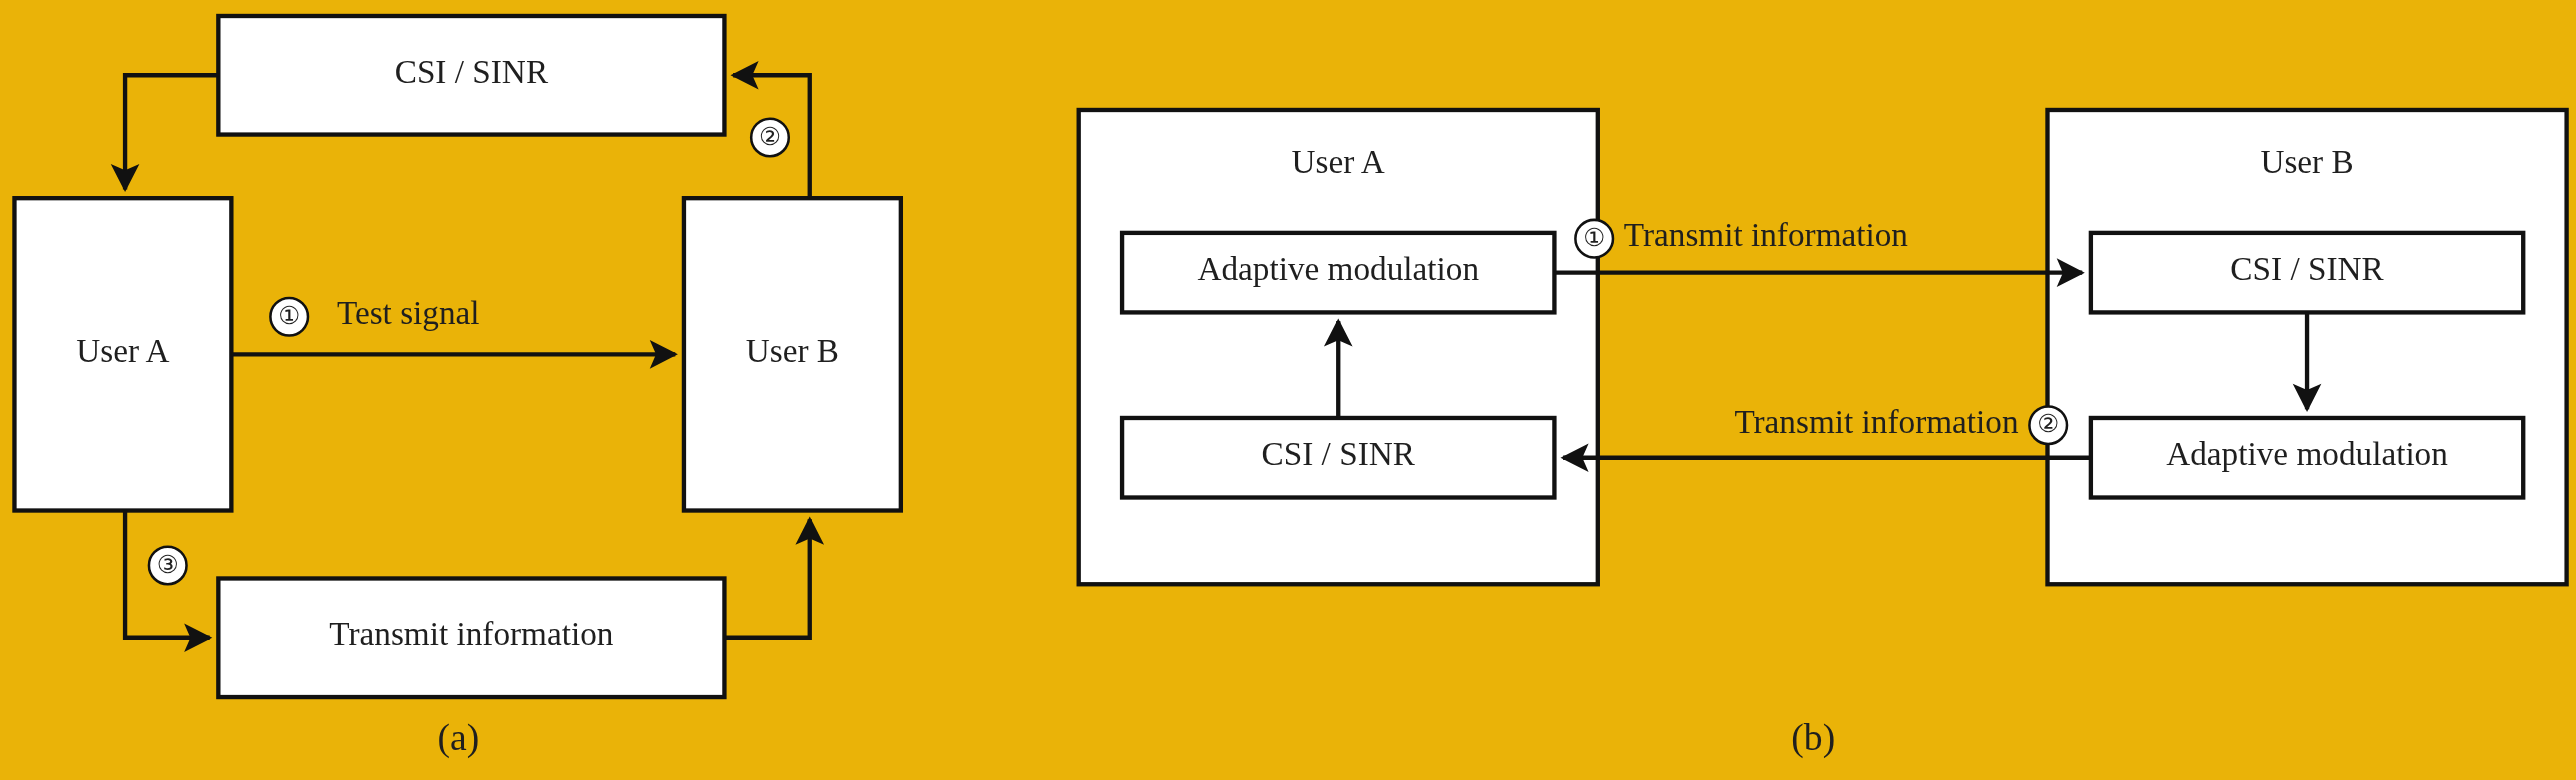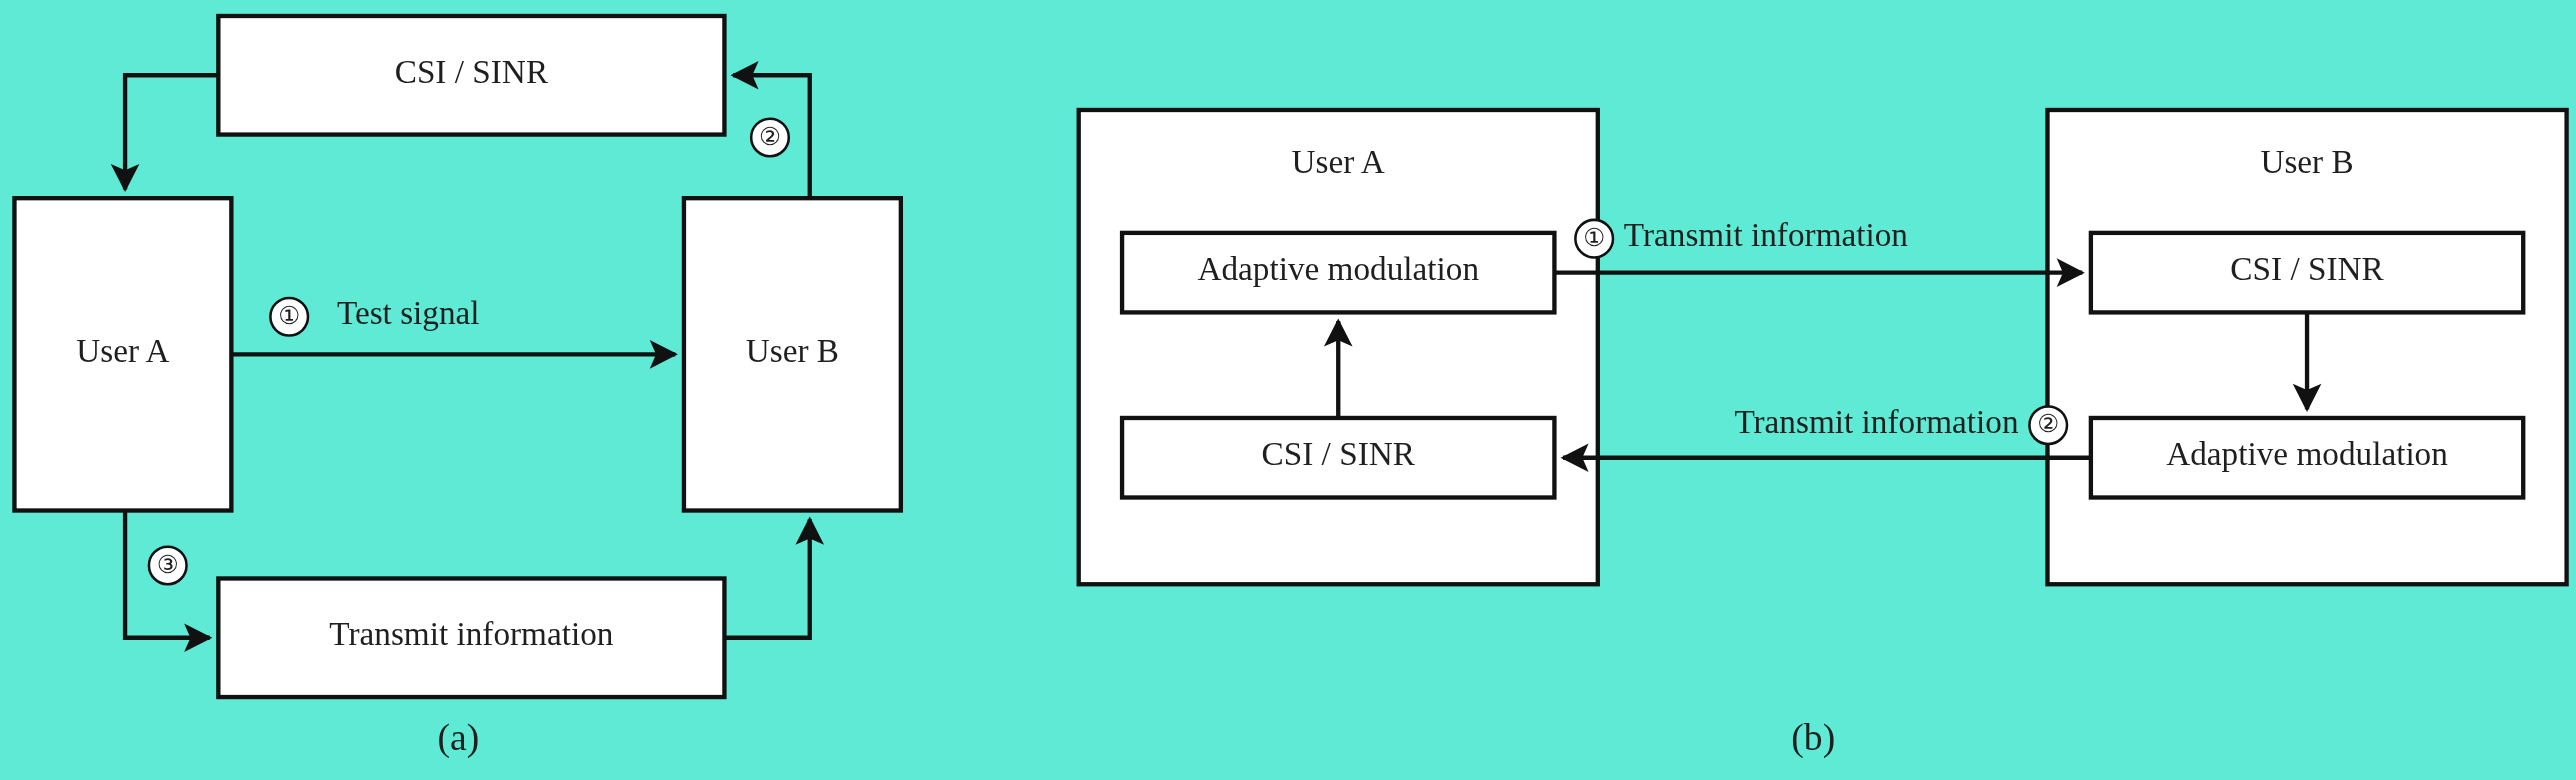--- a/index.html
+++ b/index.html
@@ -1,18 +1,18 @@
 <!DOCTYPE html>
 <html style="font-size:11.6px"><head>
 <meta charset="utf-8">
 <style>
   html,body{margin:0;padding:0;background:#ffffff;}
   body{width:2576px;height:781px;overflow:hidden;
        font-family:"Liberation Serif","DejaVu Serif",serif;color:#1a1a1a;}
-  #root{position:relative;width:2576px;height:781px;background:#5eead4;}
+  #root{position:relative;width:2576px;height:781px;background:#eab308;}
   svg{display:block;position:absolute;top:0;left:0;}
   .bx{fill:#ffffff;stroke:#111111;}
   .ln{stroke:#111111;fill:none;}
   .ah{fill:#111111;stroke:none;}
   text{fill:#1f1f1f;font-family:"Liberation Serif","DejaVu Serif",serif;
        dominant-baseline:middle;}
   .t-box{font-size:46px;text-anchor:middle;}
   .t-user{font-size:46px;text-anchor:middle;}
   .t-lbl{font-size:46px;text-anchor:start;}
   .t-lbl-e{font-size:46px;text-anchor:end;}

